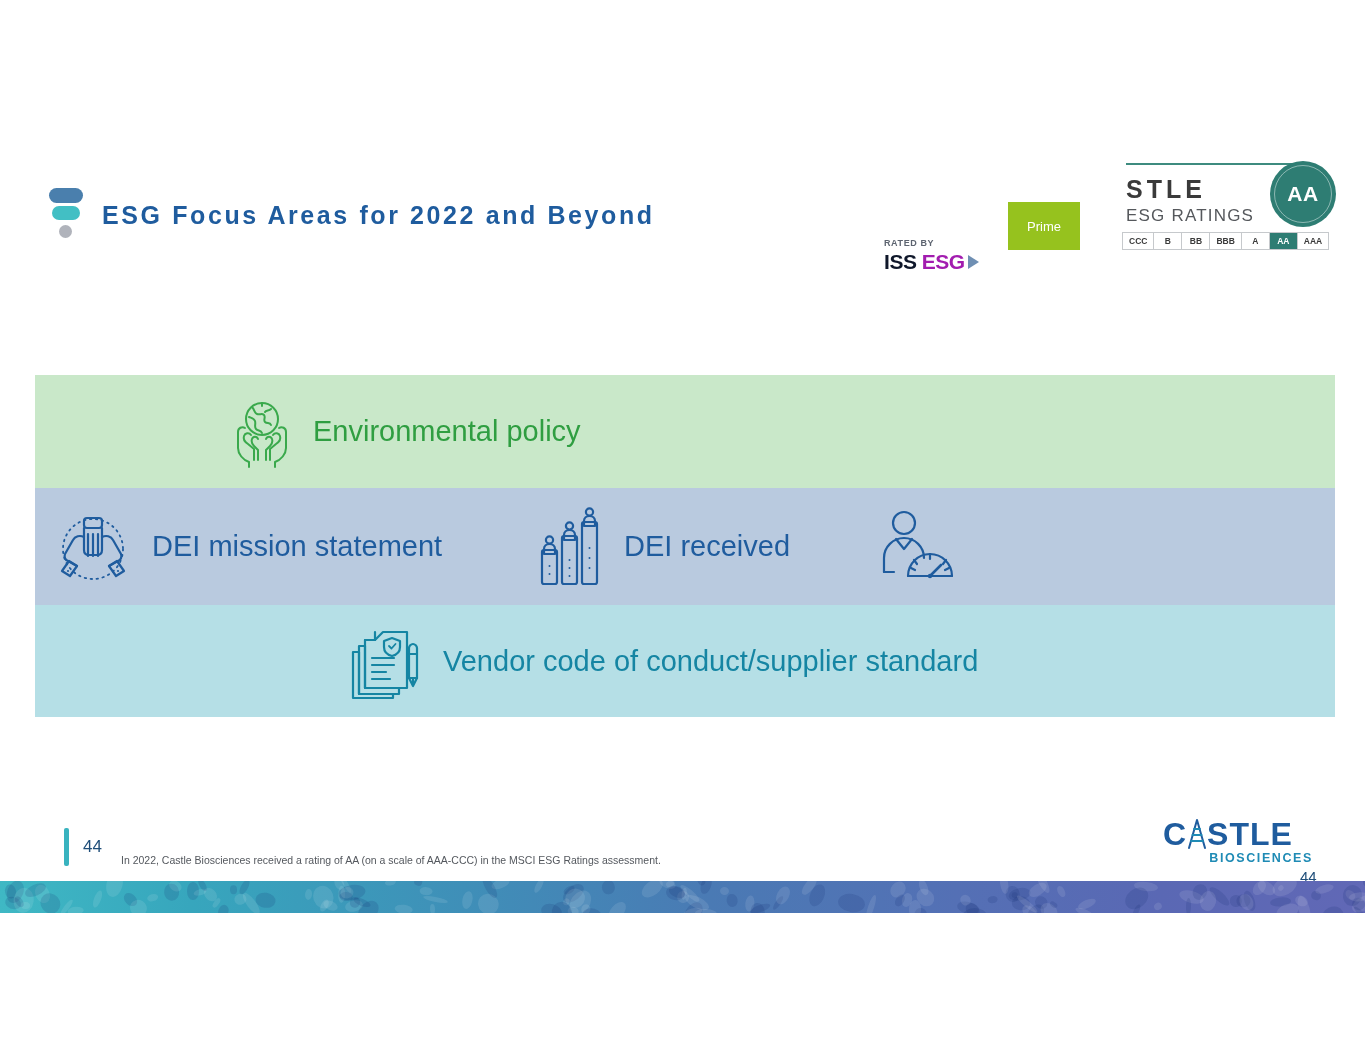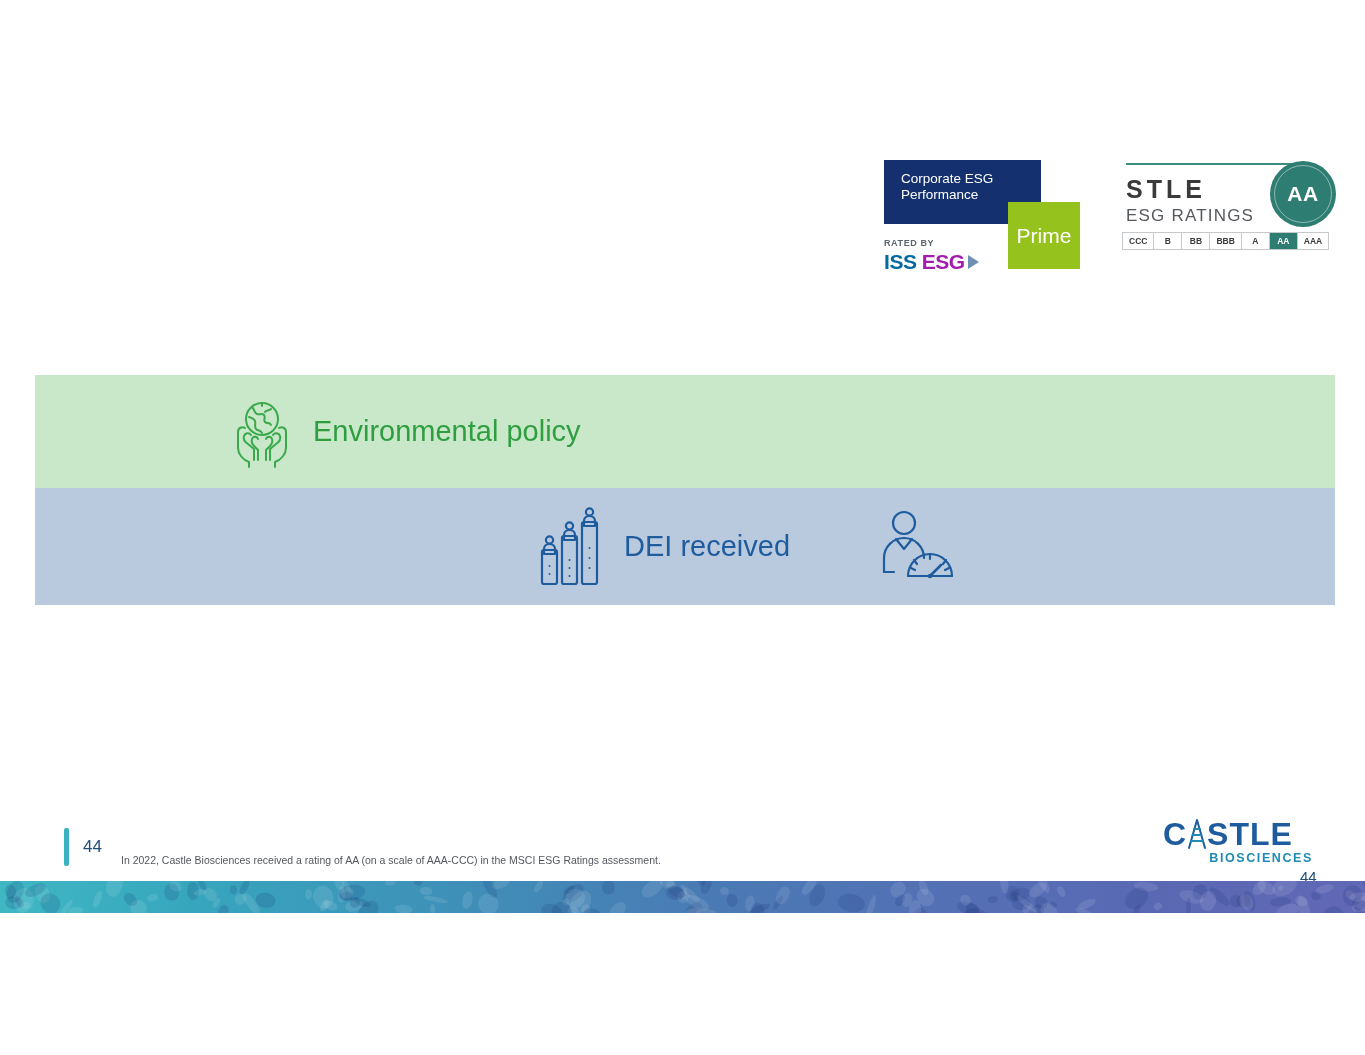--- a/index.html
+++ b/index.html
@@ -25,30 +25,30 @@
 
   
   .iss-badge { position:absolute; left:884px; top:160px; width:196px; height:115px; }
   .iss-navy {
     position:absolute; left:0; top:0; width:157px; height:64px;
     background:#14306e; color:#fff;
     padding:11px 0 0 17px; line-height:1.22;
     font-size:13.5px;
   }
   .prime-box {
-    position:absolute; left:124px; top:42px; width:72px; height:67px;
+    position:absolute; left:124px; top:42px; width:72px; height:48px;
     background:#96c21e; color:#fff;
     display:flex; align-items:center; justify-content:center;
-    font-size:21px;
+    font-size:13px;
   }
   .rated-by { position:absolute; left:0; top:78px; font-size:9px; font-weight:bold;
     color:#5d6470; letter-spacing:0.6px; }
   .iss-esg-logo { position:absolute; left:0; top:90px; display:flex; align-items:center;
     font-size:21px; font-weight:bold; letter-spacing:-0.4px; }
-  .iss-esg-logo .iss { color:#0369a1; }
+  .iss-esg-logo .iss { color:#0f172a; }
   .iss-esg-logo .esg { color:#a21caf; margin-left:5px; }
   .iss-tri { width:0;height:0;border-left:11px solid transparent;
     border-top:7px solid transparent;border-bottom:7px solid transparent;
     margin-left:3px; position:relative; }
   .iss-tri:after{content:"";position:absolute;left:-11px;top:-7px;width:0;height:0;
     border-top:7px solid transparent;border-bottom:7px solid transparent;
     border-left:11px solid #6f8fb3;}
 
   
   .msci-badge { position:absolute; left:1122px; top:155px; width:215px; height:105px; }
@@ -126,26 +126,30 @@
   .bottom-band .blob { position:absolute; border-radius:50%;
     background:rgba(255,255,255,0.10); }
   .bottom-band .blobd { position:absolute; border-radius:50%;
     background:rgba(20,45,110,0.16); }
 </style>
 </head>
 <body>
 
 <div class="slide">
 
+  <div class="title-row">
+    <div class="title-mark">
+      <div class="bar bar1"></div>
+        <div class="bar bar2"></div>
+        <div class="bar bar3"></div>
+    </div>
+    <div class="title-text">ESG Focus Areas for 2022 and Beyond</div>
+  </div>
 
   <div class="iss-badge">
-    <div class="iss-navy">
-      <div>Corporate ESG</div>
-      <div>Performance</div>
-    </div>
     <div class="prime-box">Prime</div>
     <div class="rated-by">RATED BY</div>
     <div class="iss-esg-logo">
       <span class="iss">ISS</span>
       <span class="esg">ESG</span>
       <span class="iss-tri"></span>
     </div>
   </div>
 
   <div class="msci-badge">
@@ -181,20 +185,37 @@
             <path d="M48 40c2-3 6-2 7 1s-1 6-4 8l-6 5v11"></path>
             <path d="M33 44c-1-3-5-3-6 0s0 5 2 7l4 4v10M41 44c1-3 5-3 6 0s0 5-2 7l-4 4v10"></path>
           </g>
         </svg>
         <div class="label lbl-green">Environmental policy</div>
       </div>
 
     </div>
 
     <div class="band band-blue">
+      <div class="item blue-1">
+        <svg class="ic" width="86" height="86" viewBox="0 0 86 86">
+          <g fill="none" stroke="#1f5c9e" stroke-width="2.2" stroke-linecap="round" stroke-linejoin="round">
+            <circle cx="43" cy="45" r="30" stroke-dasharray="1.5 4.5" stroke-width="1.8"></circle>
+            <rect x="34" y="14" width="18" height="10" rx="3"></rect>
+            <path d="M34 24v22c0 3 2 5 5 5h8c3 0 5-2 5-5V24"></path>
+            <path d="M38 30v22M43 30v22M48 30v22"></path>
+            <path d="M34 33c-4-2-9-1-11 3l-8 14c-1 3 0 6 3 7l9 5"></path>
+            <path d="M52 33c4-2 9-1 11 3l8 14c1 3 0 6-3 7l-9 5"></path>
+            <path d="M27 62l-7 10 -8-5 7-10z"></path>
+            <path d="M59 62l7 10 8-5-7-10z"></path>
+            <circle cx="18" cy="67" r="1.1" fill="#1f5c9e" stroke="none"></circle>
+            <circle cx="68" cy="67" r="1.1" fill="#1f5c9e" stroke="none"></circle>
+          </g>
+        </svg>
+        <div class="label lbl-blue">DEI mission statement</div>
+      </div>
 
       <div class="item blue-2">
         <svg class="ic" width="76" height="86" viewBox="0 0 76 86">
           <g fill="none" stroke="#1f5c9e" stroke-width="2.2" stroke-linecap="round" stroke-linejoin="round">
             <rect x="10" y="46" width="15" height="34" rx="2"></rect>
             <rect x="30" y="32" width="15" height="48" rx="2"></rect>
             <rect x="50" y="18" width="15" height="62" rx="2"></rect>
             <circle cx="17.5" cy="36" r="3.6"></circle>
             <path d="M12 50v-5c0-3 2.5-5 5.5-5s5.5 2 5.5 5v5z"></path>
             <circle cx="37.5" cy="22" r="3.6"></circle>
@@ -224,20 +245,39 @@
             <path d="M30 70a22 22 0 0 1 44 0z"></path>
             <path d="M30 70h44"></path>
             <path d="M52 48v5M36 54l3 4M68 54l-3 4M33 62l4 2M71 62l-4 2"></path>
             <path d="M52 70l11-11" stroke-width="2.6"></path>
             <circle cx="52" cy="70" r="2.2" fill="#1f5c9e" stroke="none"></circle>
           </g>
         </svg>
       </div>
     </div>
 
+    <div class="band band-teal">
+      <div class="item teal-1">
+        <svg class="ic" width="82" height="82" viewBox="0 0 82 82">
+          <g fill="none" stroke="#1585a3" stroke-width="2.2" stroke-linecap="round" stroke-linejoin="round">
+            <path d="M20 20h10l8-8h24v56H20z"></path>
+            <path d="M30 12v8h-10"></path>
+            <path d="M14 26h6v42h34v6H14z"></path>
+            <path d="M8 32h6v42h34v4H8z"></path>
+            <path d="M47 18l8 3v6c0 5-4 8-8 9-4-1-8-4-8-9v-6z"></path>
+            <path d="M44 26l2.5 2.5 4-4.5" stroke-width="1.8"></path>
+            <path d="M27 38h22M27 45h22M27 52h14M27 59h18"></path>
+            <path d="M68 24c2 0 4 2 4 4v30l-4 8-4-8V28c0-2 2-4 4-4z"></path>
+            <path d="M64 34h8M64 58h8"></path>
+            <path d="M68 58v6"></path>
+          </g>
+        </svg>
+        <div class="label lbl-teal">Vendor code of conduct/supplier standard</div>
+      </div>
+    </div>
   </div>
 
   <div class="pagemark">
     <div class="tick"></div>
     <div class="num">44</div>
   </div>
   <div class="footnote">In 2022, Castle Biosciences received a rating of AA (on a scale of AAA-CCC) in the MSCI ESG Ratings assessment.</div>
 
   <div class="castle-logo">
     <div class="castle-word">

